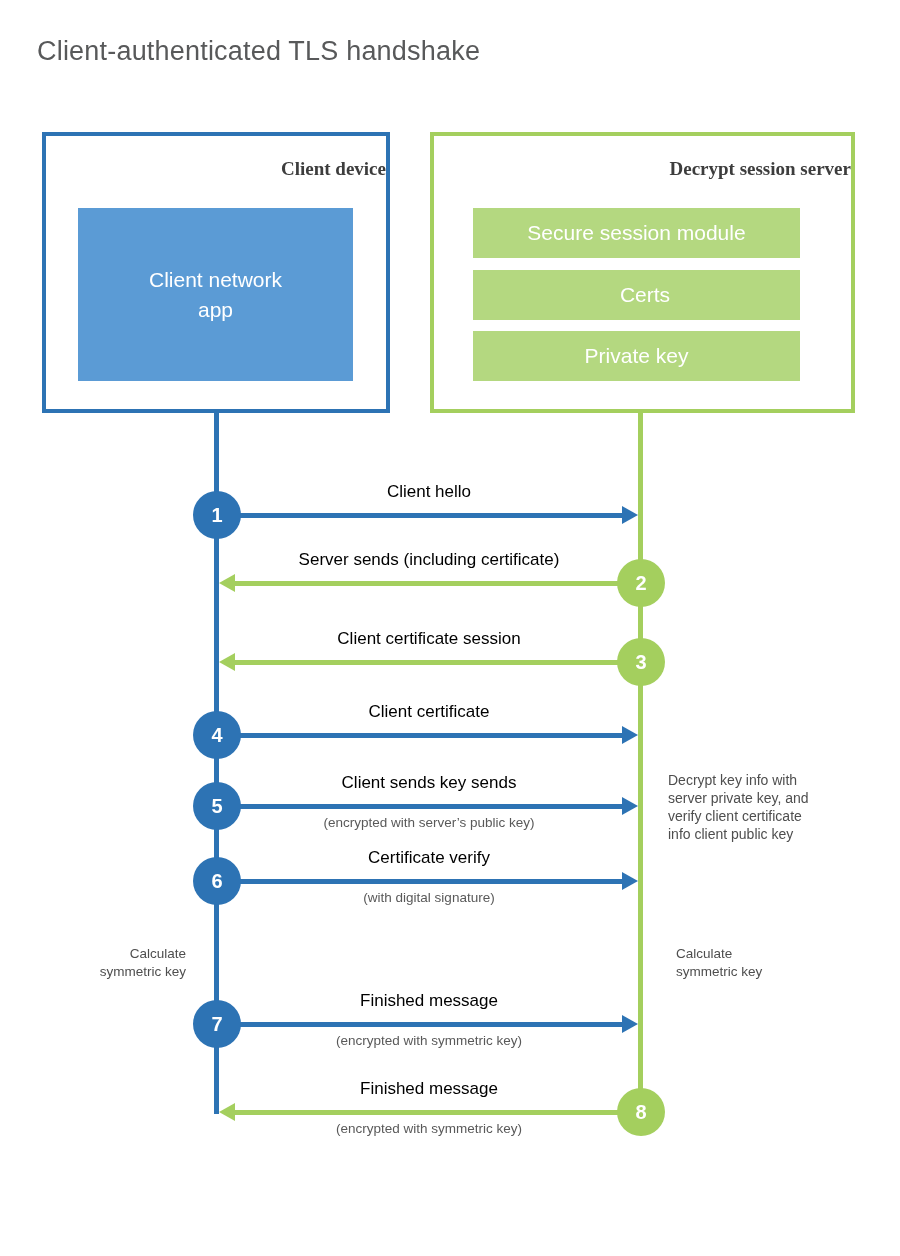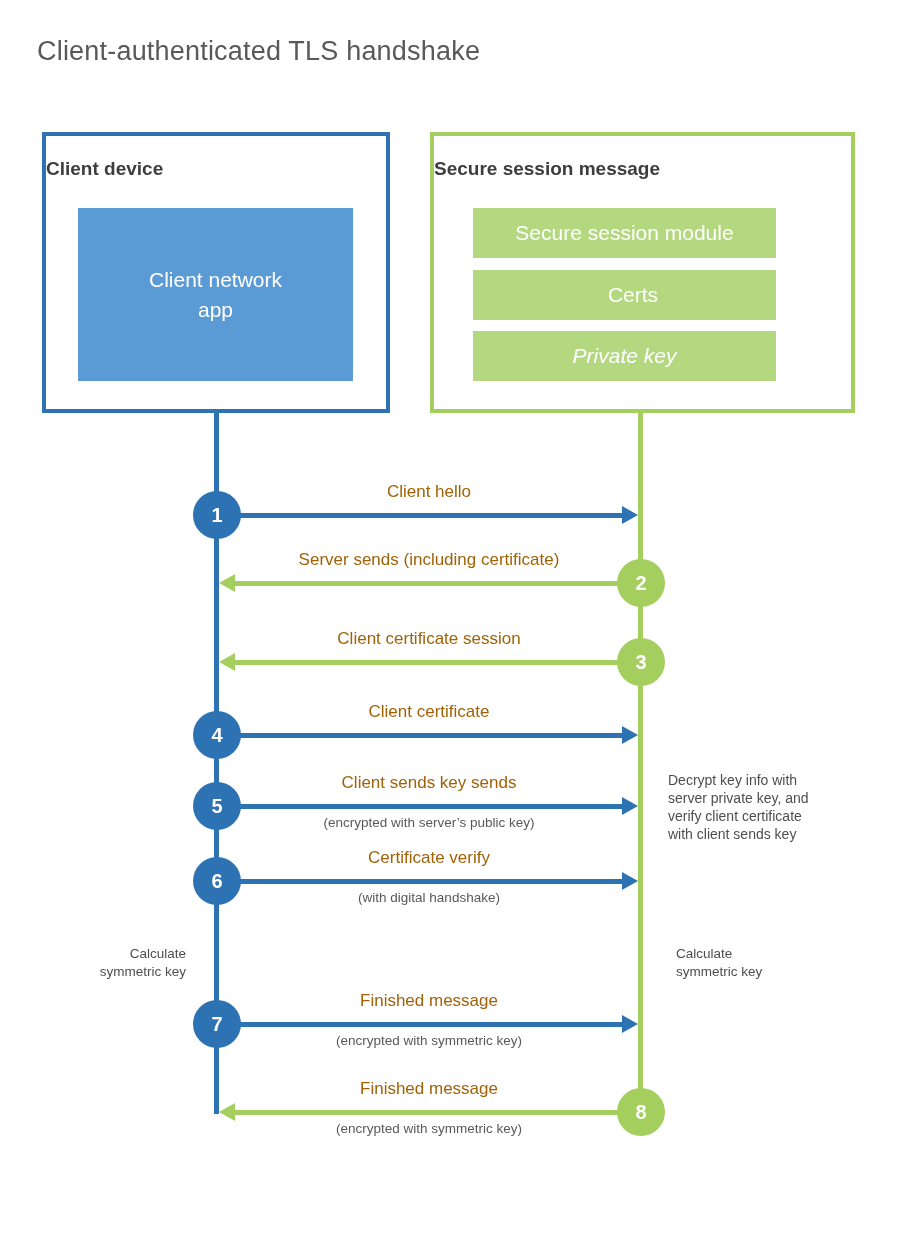--- a/index.html
+++ b/index.html
@@ -17,50 +17,50 @@
   }
   .page-title{
     position:absolute;left:37px;top:28px;
     font-size:27px;font-weight:400;color:#58595a;letter-spacing:0.2px;
   }
   
   .actor-box{position:absolute;top:124px;height:281px;background:#fff;}
   .client-box{left:42px;width:348px;border:4px solid var(--blue);}
   .server-box{left:430px;width:425px;border:4px solid var(--green);}
   .actor-title{
-    position:absolute;left:0;right:0;top:22px;text-align:left;
-    font-size:19px;font-weight:700;color:#3d3d3d;
+    position:absolute;left:0;right:0;top:22px;text-align:right;
+    font-size:19px;font-weight:700;color:#3d3d3d;font-family:Liberation Serif, serif;
   }
   .client-app{
     position:absolute;left:78px;top:200px;width:275px;height:173px;
     background:var(--blue-fill);
     display:flex;align-items:center;justify-content:center;text-align:center;
     color:#ffffff;font-size:21px;line-height:30px;white-space:pre-line;
   }
   .server-bar{
-    position:absolute;left:473px;width:303px;height:50px;
+    position:absolute;left:473px;width:327px;height:50px;
     background:var(--green-fill);
     display:flex;align-items:center;justify-content:center;
     color:#ffffff;font-size:21px;
   }
   
   .lifeline{position:absolute;top:405px;width:5px;height:701px;}
   .lifeline.blue{left:214px;background:var(--blue);}
   .lifeline.green{left:638px;background:var(--green);}
   
   .arrow-line{position:absolute;height:5px;}
   .bg-blue{background:var(--blue);}
   .bg-green{background:var(--green);}
   .arrow-head{position:absolute;width:0;height:0;
     border-top:9px solid transparent;border-bottom:9px solid transparent;}
   .arrow-head.right{border-left:16px solid var(--blue);}
   .arrow-head.left{border-right:16px solid var(--green);}
   .msg-label{
     position:absolute;left:217px;width:424px;text-align:center;
-    font-size:17px;color:#a16207;
+    font-size:17px;color:#000000;
   }
   .msg-sub{
     position:absolute;left:217px;width:424px;text-align:center;
     font-size:13.5px;color:#595959;
   }
   .step-circle{
     position:absolute;width:48px;height:48px;border-radius:50%;
     display:flex;align-items:center;justify-content:center;
     color:#ffffff;font-size:20px;font-weight:700;z-index:3;
   }
@@ -80,25 +80,25 @@
 
   <div class="page-title">Client-authenticated TLS handshake</div>
 
   <div class="actor-box client-box">
     <div class="actor-title">Client device</div>
   </div>
   <div class="client-app">Client network
 app</div>
 
   <div class="actor-box server-box">
-    <div class="actor-title">Secure session message</div>
+    <div class="actor-title">Decrypt session server</div>
   </div>
   <div class="server-bar" style="top:200px;">Secure session module</div>
   <div class="server-bar" style="top:262px;padding-left:17px;">Certs</div>
-  <div class="server-bar" style="top:323px;font-style:italic;">Private key</div>
+  <div class="server-bar" style="top:323px;">Private key</div>
 
   <div class="lifeline blue"></div>
   <div class="lifeline green"></div>
 
   <div id="messages-layer">
       <div class="arrow-line bg-blue" style="top: 504.5px; left: 217px; width: 407px;"></div>
       <div class="arrow-head right" style="top: 498px; left: 622px;"></div>
       <div class="msg-label" style="top: 474px;">Client hello</div>
       <div class="step-circle bg-blue" style="left: 193px; top: 483px;">1</div>
       <div class="arrow-line bg-green" style="top: 572.5px; left: 234px; width: 407px;"></div>
@@ -114,36 +114,36 @@
       <div class="msg-label" style="top: 694px;">Client certificate</div>
       <div class="step-circle bg-blue" style="left: 193px; top: 703px;">4</div>
       <div class="arrow-line bg-blue" style="top: 795.5px; left: 217px; width: 407px;"></div>
       <div class="arrow-head right" style="top: 789px; left: 622px;"></div>
       <div class="msg-label" style="top: 765px;">Client sends key sends</div>
       <div class="msg-sub" style="top: 807px;">(encrypted with server’s public key)</div>
       <div class="step-circle bg-blue" style="left: 193px; top: 774px;">5</div>
       <div class="arrow-line bg-blue" style="top: 870.5px; left: 217px; width: 407px;"></div>
       <div class="arrow-head right" style="top: 864px; left: 622px;"></div>
       <div class="msg-label" style="top: 840px;">Certificate verify</div>
-      <div class="msg-sub" style="top: 882px;">(with digital handshake)</div>
+      <div class="msg-sub" style="top: 882px;">(with digital signature)</div>
       <div class="step-circle bg-blue" style="left: 193px; top: 849px;">6</div>
       <div class="arrow-line bg-blue" style="top: 1013.5px; left: 217px; width: 407px;"></div>
       <div class="arrow-head right" style="top: 1007px; left: 622px;"></div>
       <div class="msg-label" style="top: 983px;">Finished message</div>
       <div class="msg-sub" style="top: 1025px;">(encrypted with symmetric key)</div>
       <div class="step-circle bg-blue" style="left: 193px; top: 992px;">7</div>
       <div class="arrow-line bg-green" style="top: 1101.5px; left: 234px; width: 407px;"></div>
       <div class="arrow-head left" style="top: 1095px; left: 219px;"></div>
       <div class="msg-label" style="top: 1071px;">Finished message</div>
       <div class="msg-sub" style="top: 1113px;">(encrypted with symmetric key)</div>
       <div class="step-circle bg-green" style="left: 617px; top: 1080px;">8</div>
     </div>
 
   <div class="side-note note-decrypt">Decrypt key info with
 server private key, and
 verify client certificate
-with client sends key</div>
+info client public key</div>
   <div class="side-note note-calc-left">Calculate
 symmetric key</div>
   <div class="side-note note-calc-right">Calculate
 symmetric key</div>
 
 </div>
 
 </body></html>

